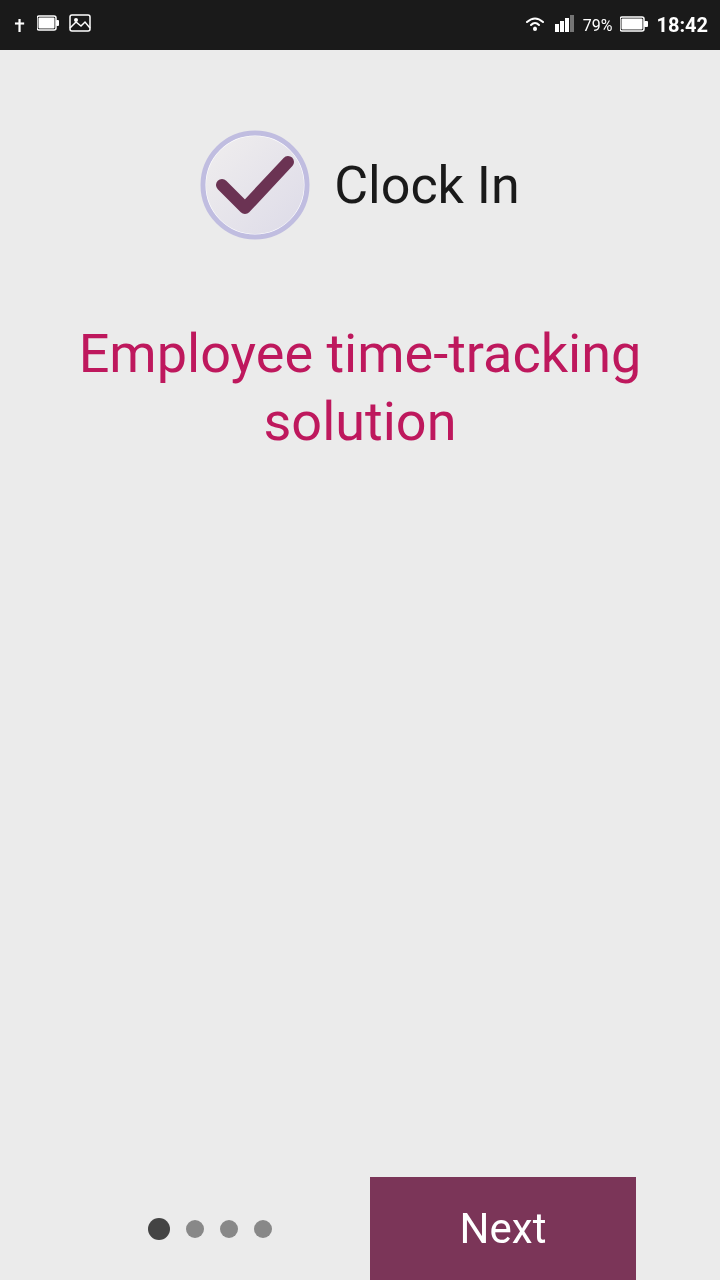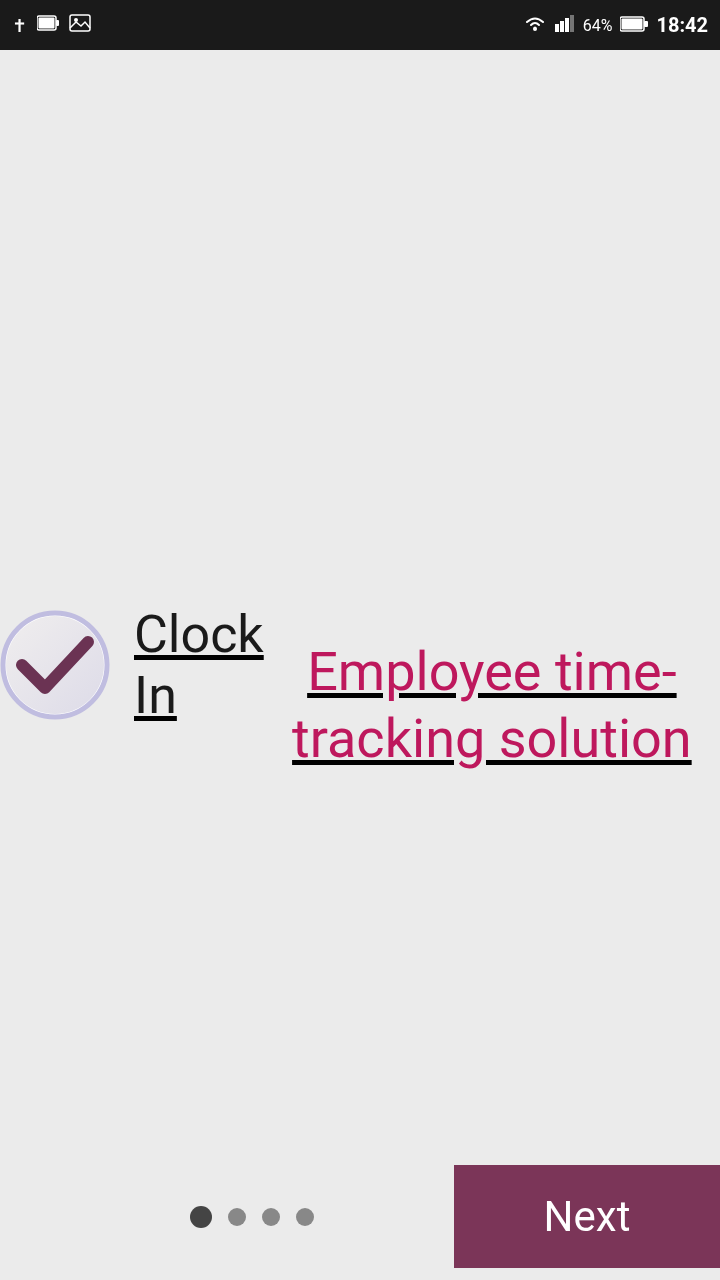--- a/index.html
+++ b/index.html
@@ -53,26 +53,25 @@
     .status-battery {
       color: white;
       font-size: 16px;
     }
 
     
     .main-content {
       width: 720px;
       height: 1230px;
       display: flex;
-      flex-direction: row;
+      flex-direction: column;
       align-items: center;
       justify-content: flex-start;
       padding-top: 80px;
       position: relative;
-      text-decoration: underline;
     }
 
     
     .app-header {
       display: flex;
       align-items: center;
       gap: 24px;
       margin-bottom: 80px;
     }
 
@@ -93,23 +92,23 @@
       font-size: 54px;
       color: #be185d;
       font-weight: 400;
       text-align: center;
       line-height: 1.25;
     }
 
     
     .bottom-area {
       position: absolute;
-      bottom: 12px;
+      bottom: 0;
       left: 0;
-      width: 720px;
+      width: 636px;
       height: 103px;
       display: flex;
       align-items: center;
       justify-content: flex-end;
     }
 
     
     .dots-container {
       display: flex;
       align-items: center;
@@ -190,21 +189,21 @@
       </svg>
     </span>
     <span class="status-icon">
       <svg width="20" height="18" viewBox="0 0 20 18" fill="white">
         <rect x="0" y="10" width="4" height="8" fill="white"></rect>
         <rect x="5" y="7" width="4" height="11" fill="white"></rect>
         <rect x="10" y="4" width="4" height="14" fill="white"></rect>
         <rect x="15" y="1" width="4" height="17" fill="white" opacity="0.4"></rect>
       </svg>
     </span>
-    <span class="status-battery">64%</span>
+    <span class="status-battery">79%</span>
     <span class="status-icon">
       <svg width="28" height="16" viewBox="0 0 28 16" fill="white">
         <rect x="0" y="1" width="24" height="14" rx="2" stroke="white" stroke-width="1.5" fill="none"></rect>
         <rect x="1.5" y="2.5" width="21" height="11" rx="1" fill="white"></rect>
         <rect x="24" y="5" width="4" height="6" rx="1" fill="white"></rect>
       </svg>
     </span>
     <span class="status-time">18:42</span>
   </div>
 </div>

